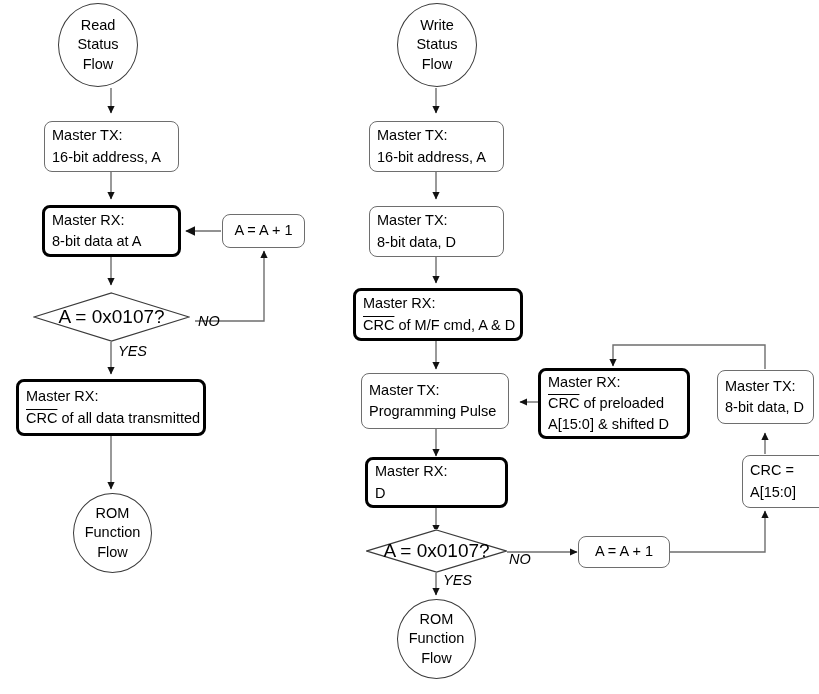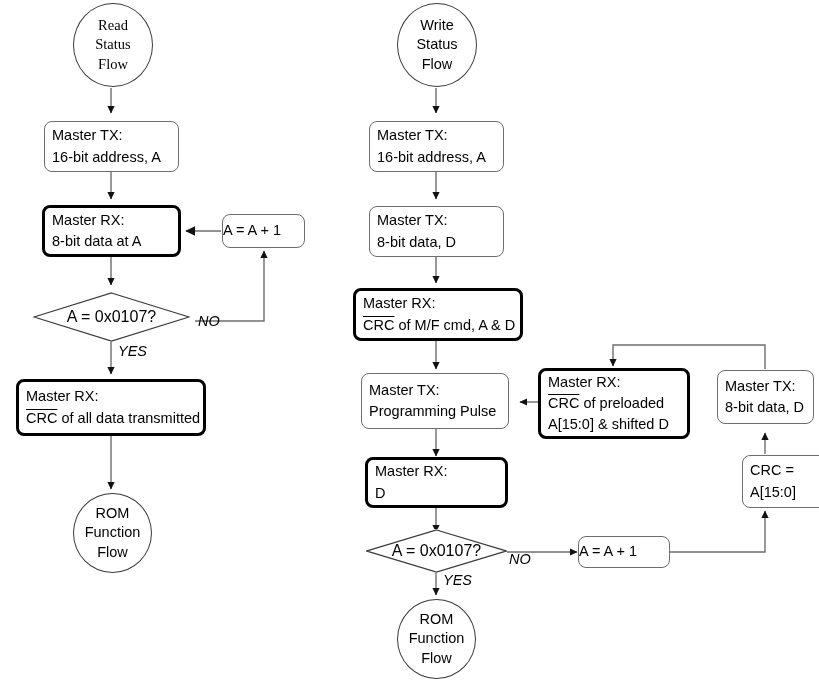--- a/index.html
+++ b/index.html
@@ -59,35 +59,35 @@
   }
   .proc .ln { display: block; white-space: nowrap; }
 
   
   .proc.thick {
     border: 3.5px solid #000000;
   }
 
   
   .proc.center {
-    align-items: flex-start;
+    align-items: center;
     padding-left: 0;
     justify-content: center;
   }
 
   
   .decision {
     display: flex;
     align-items: center;
     justify-content: center;
   }
   .decision svg { position: absolute; left: 0; top: 0; }
   .decision .dtext {
     position: relative;
-    font-size: 16px;
+    font-size: 19px;
     white-space: nowrap;
     z-index: 2;
   }
 
   
   .elabel {
     position: absolute;
     font-size: 14.5px;
     white-space: nowrap;
     background: transparent;
@@ -148,21 +148,21 @@
       <path d="M670,552 L765,552 L765,511" marker-end="url(#ah-thin)"></path>
 
       <path d="M765,454 L765,433" marker-end="url(#ah-thin)"></path>
 
       <path d="M765,369 L765,345 L613,345 L613,366" marker-end="url(#ah-thin)"></path>
 
       <path d="M436,570 L436,595" marker-end="url(#ah-thin)"></path>
     </g>
   </svg>
 
-  <div class="node terminator" style="left:73px; top:3px; width:80px; height:84px;font-family:Liberation Serif, serif;">
+  <div class="node terminator" style="left:58px; top:3px; width:80px; height:84px;">
     <span class="ln">Read</span>
     <span class="ln">Status</span>
     <span class="ln">Flow</span>
   </div>
 
   <div class="node proc" style="left:44px; top:121px; width:135px; height:51px;">
     <span class="ln">Master TX:</span>
     <span class="ln">16-bit address, A</span>
   </div>
 

